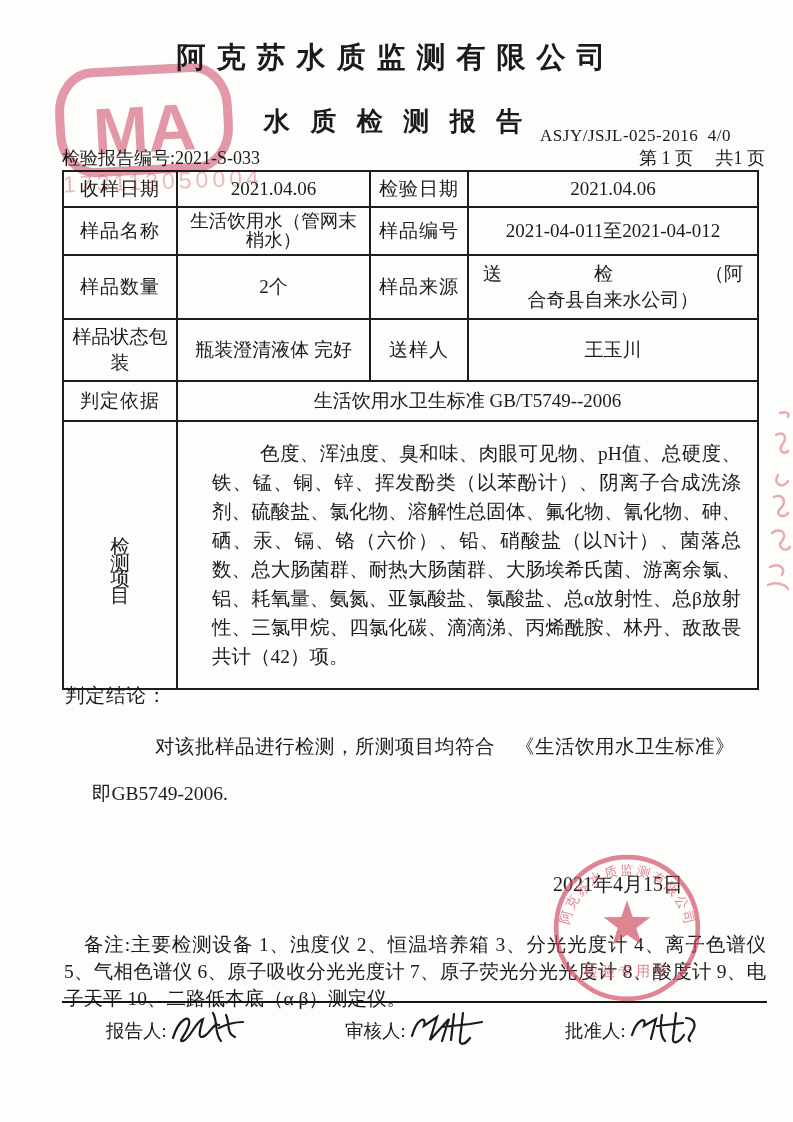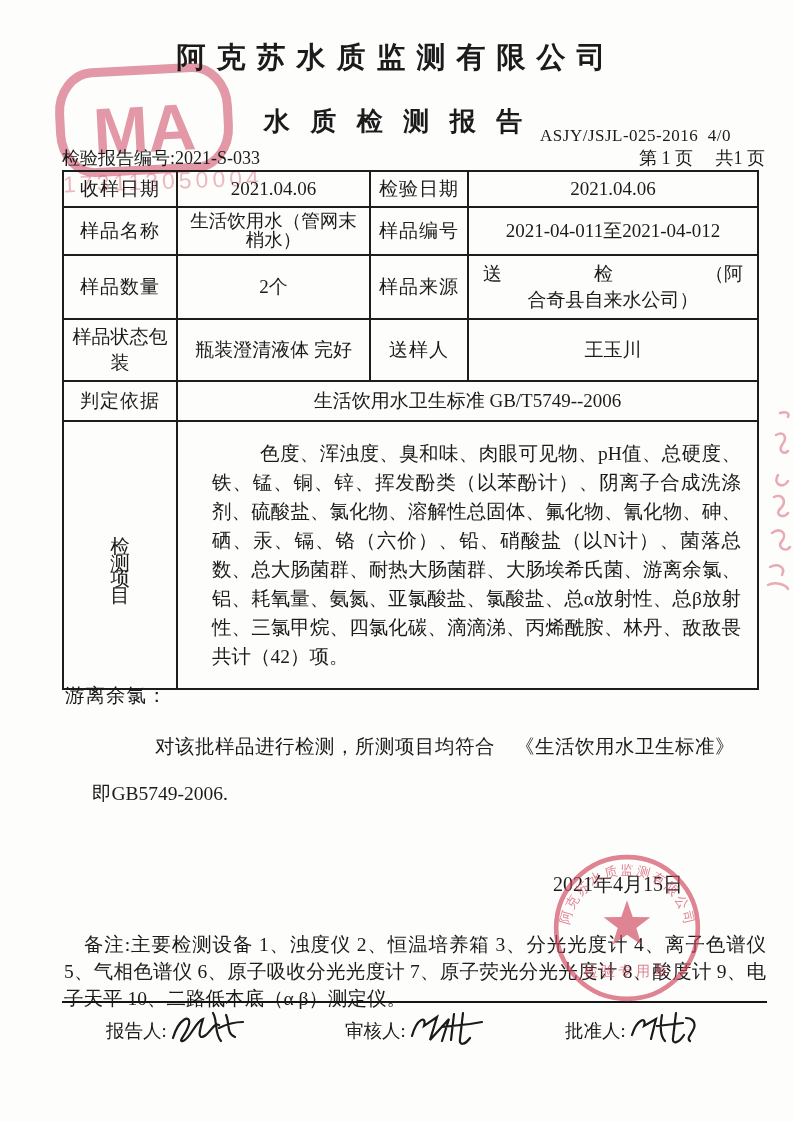--- a/index.html
+++ b/index.html
@@ -153,21 +153,21 @@
       <td>
         <div class="vert-lbl">检测项目</div>
       </td>
       <td colspan="3">
         <div class="items-cell">色度、浑浊度、臭和味、肉眼可见物、pH值、总硬度、铁、锰、铜、锌、挥发酚类（以苯酚计）、阴离子合成洗涤剂、硫酸盐、氯化物、溶解性总固体、氟化物、氰化物、砷、硒、汞、镉、铬（六价）、铅、硝酸盐（以N计）、菌落总数、总大肠菌群、耐热大肠菌群、大肠埃希氏菌、游离余氯、铝、耗氧量、氨氮、亚氯酸盐、氯酸盐、总α放射性、总β放射性、三氯甲烷、四氯化碳、滴滴涕、丙烯酰胺、林丹、敌敌畏共计（42）项。</div>
       </td>
     </tr>
   </tbody>
     </table>
 
-  <div class="concl-head">游离余氯：</div>
+  <div class="concl-head">判定结论：</div>
   <div class="concl-body">对该批样品进行检测，所测项目均符合　《生活饮用水卫生标准》</div>
   <div class="concl-body2">即GB5749-2006.</div>
   <div class="date-line">2021年4月15日</div>
 
   <div class="remark">备注:主要检测设备 1、浊度仪 2、恒温培养箱  3、分光光度计  4、离子色谱仪 5、气相色谱仪 6、原子吸收分光光度计 7、原子荧光分光光度计  8、酸度计  9、电子天平 10、二路低本底（α β）测定仪。</div>
 
   <div class="sign-rule"></div>
   <div class="sig-row">
     <div class="sig-group g2">
       <span>审核人:</span>

